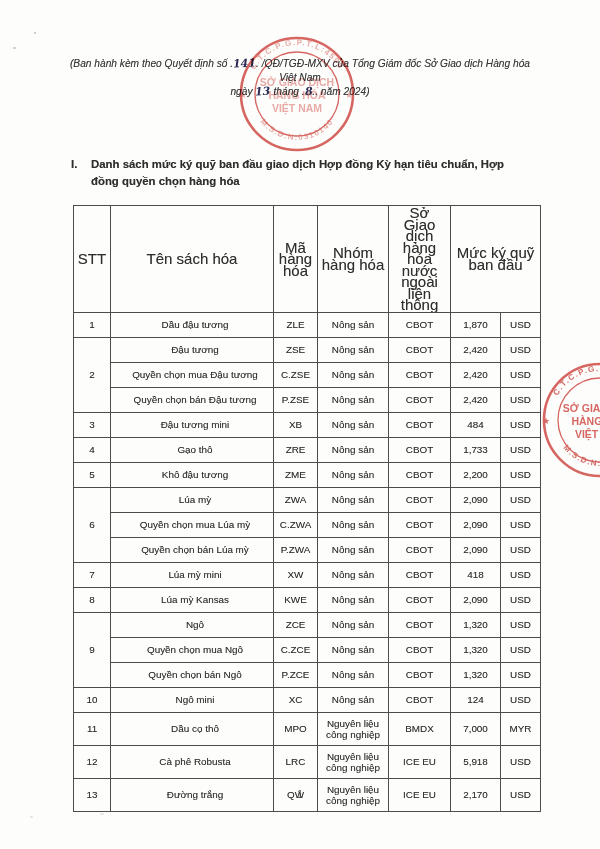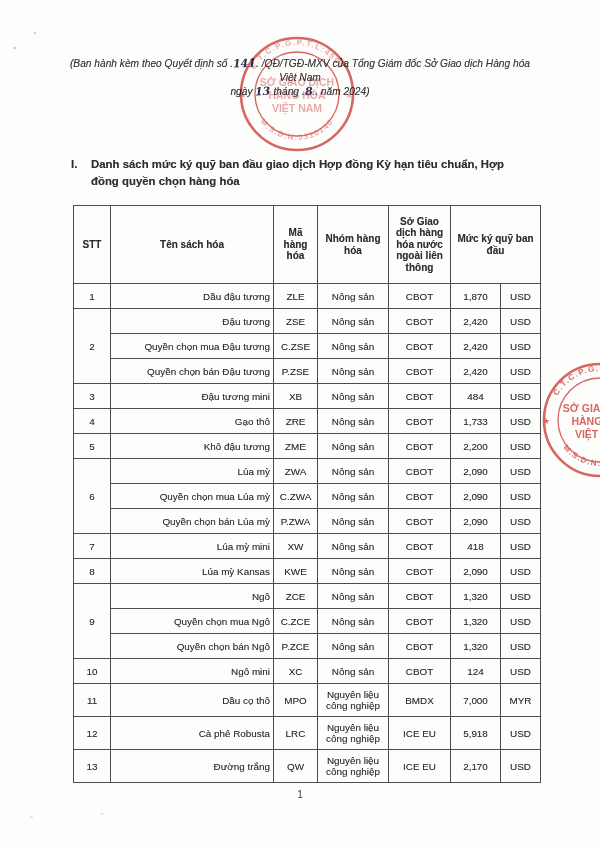--- a/index.html
+++ b/index.html
@@ -51,25 +51,25 @@
     text-shadow:0 0 .3px rgba(80,80,80,.5);
   }
   .margin-table th,.margin-table td{
     border:1px solid #4c4c4c;
     padding:1px 3px;
     vertical-align:middle;
     text-align:center;
     overflow:hidden;
   }
   .margin-table thead tr{height:78px;}
-  .margin-table th{font-size:10px;font-weight:bold;line-height:11.5px;}
+  .margin-table th{font-size:15px;font-weight:normal;line-height:11.5px;}
   .margin-table tbody tr{height:25px;}
   .margin-table tbody tr.tall{height:33px;}
   .margin-table td{font-size:9.9px;line-height:11px;}
-  .margin-table td.c-name{text-align:right;padding-left:9px;}
+  .margin-table td.c-name{text-align:center;padding-left:9px;}
   col.w-stt{width:37px;} col.w-name{width:163px;} col.w-code{width:44px;}
   col.w-group{width:71px;} col.w-exch{width:62px;} col.w-val{width:50px;} col.w-cur{width:40px;}
 
   
   .page-footer{
     position:absolute;top:789px;left:0;width:600px;
     text-align:center;font-size:10px;color:#3c3c3c;
   }
 
   

